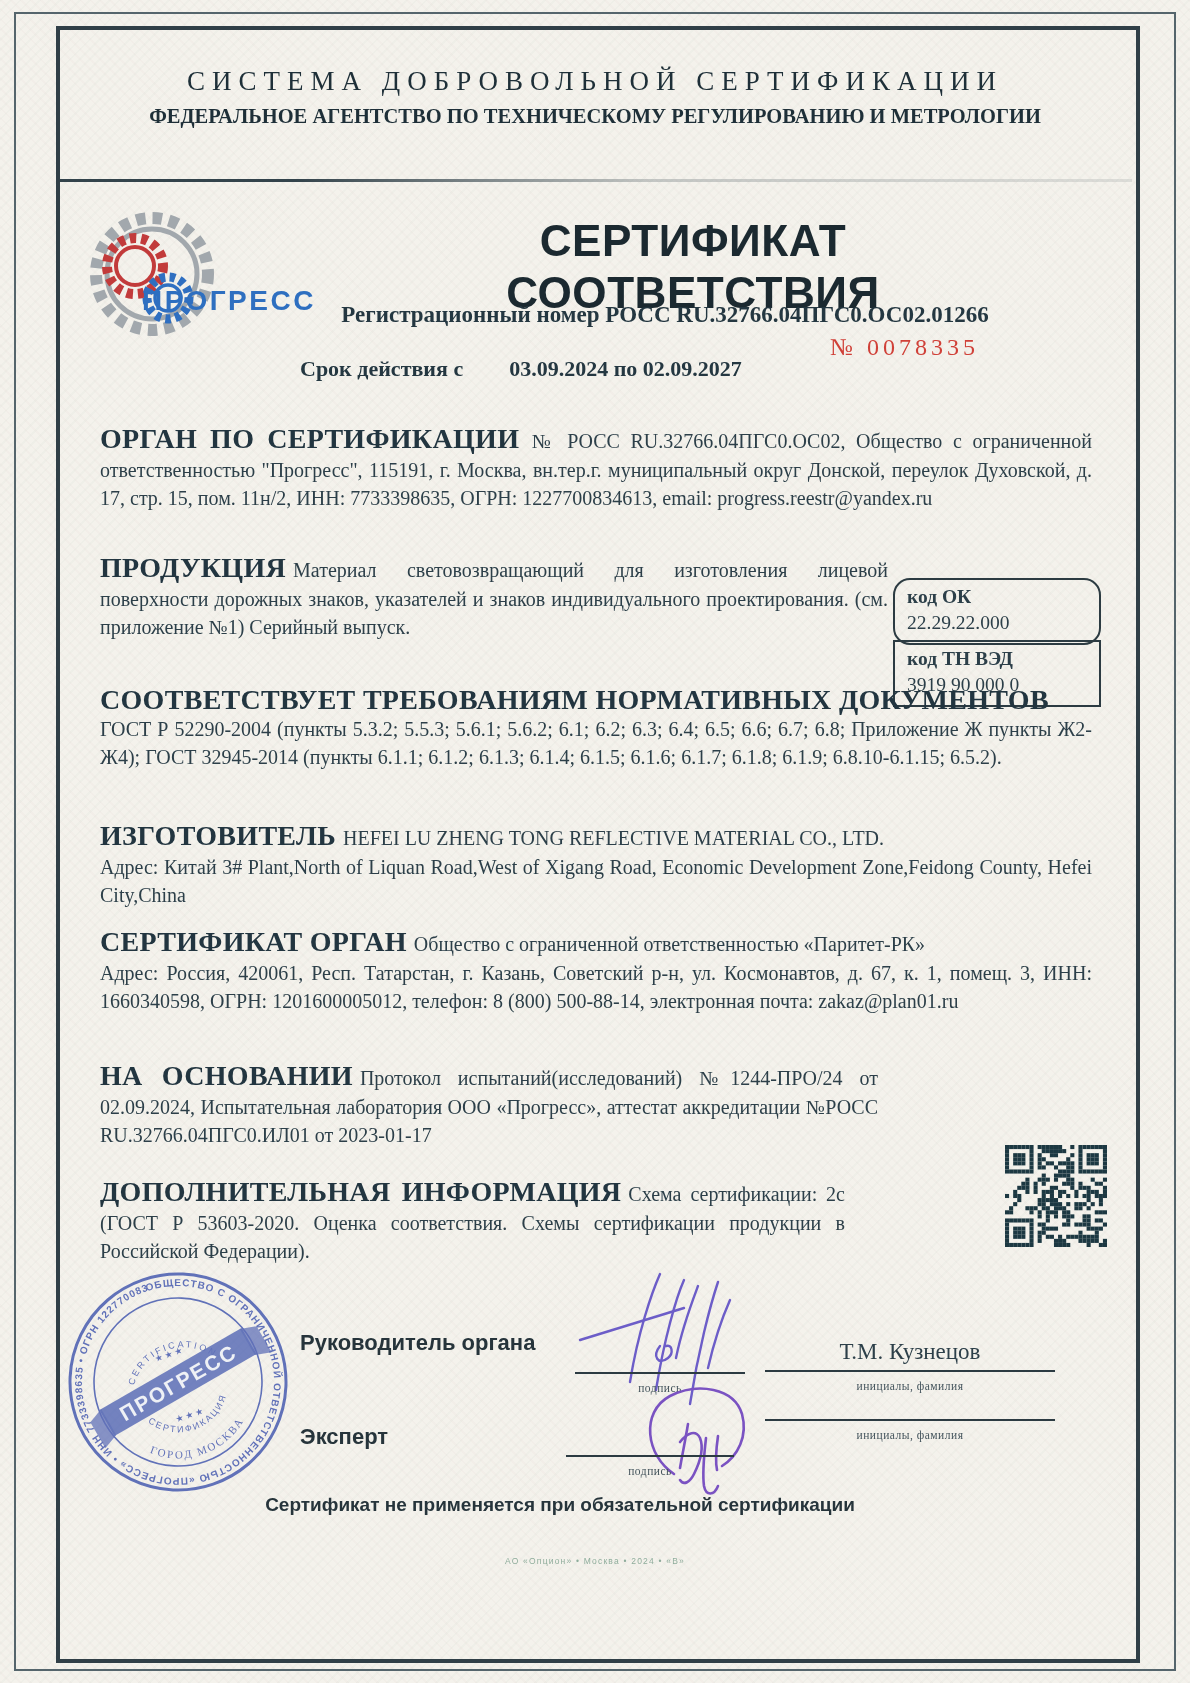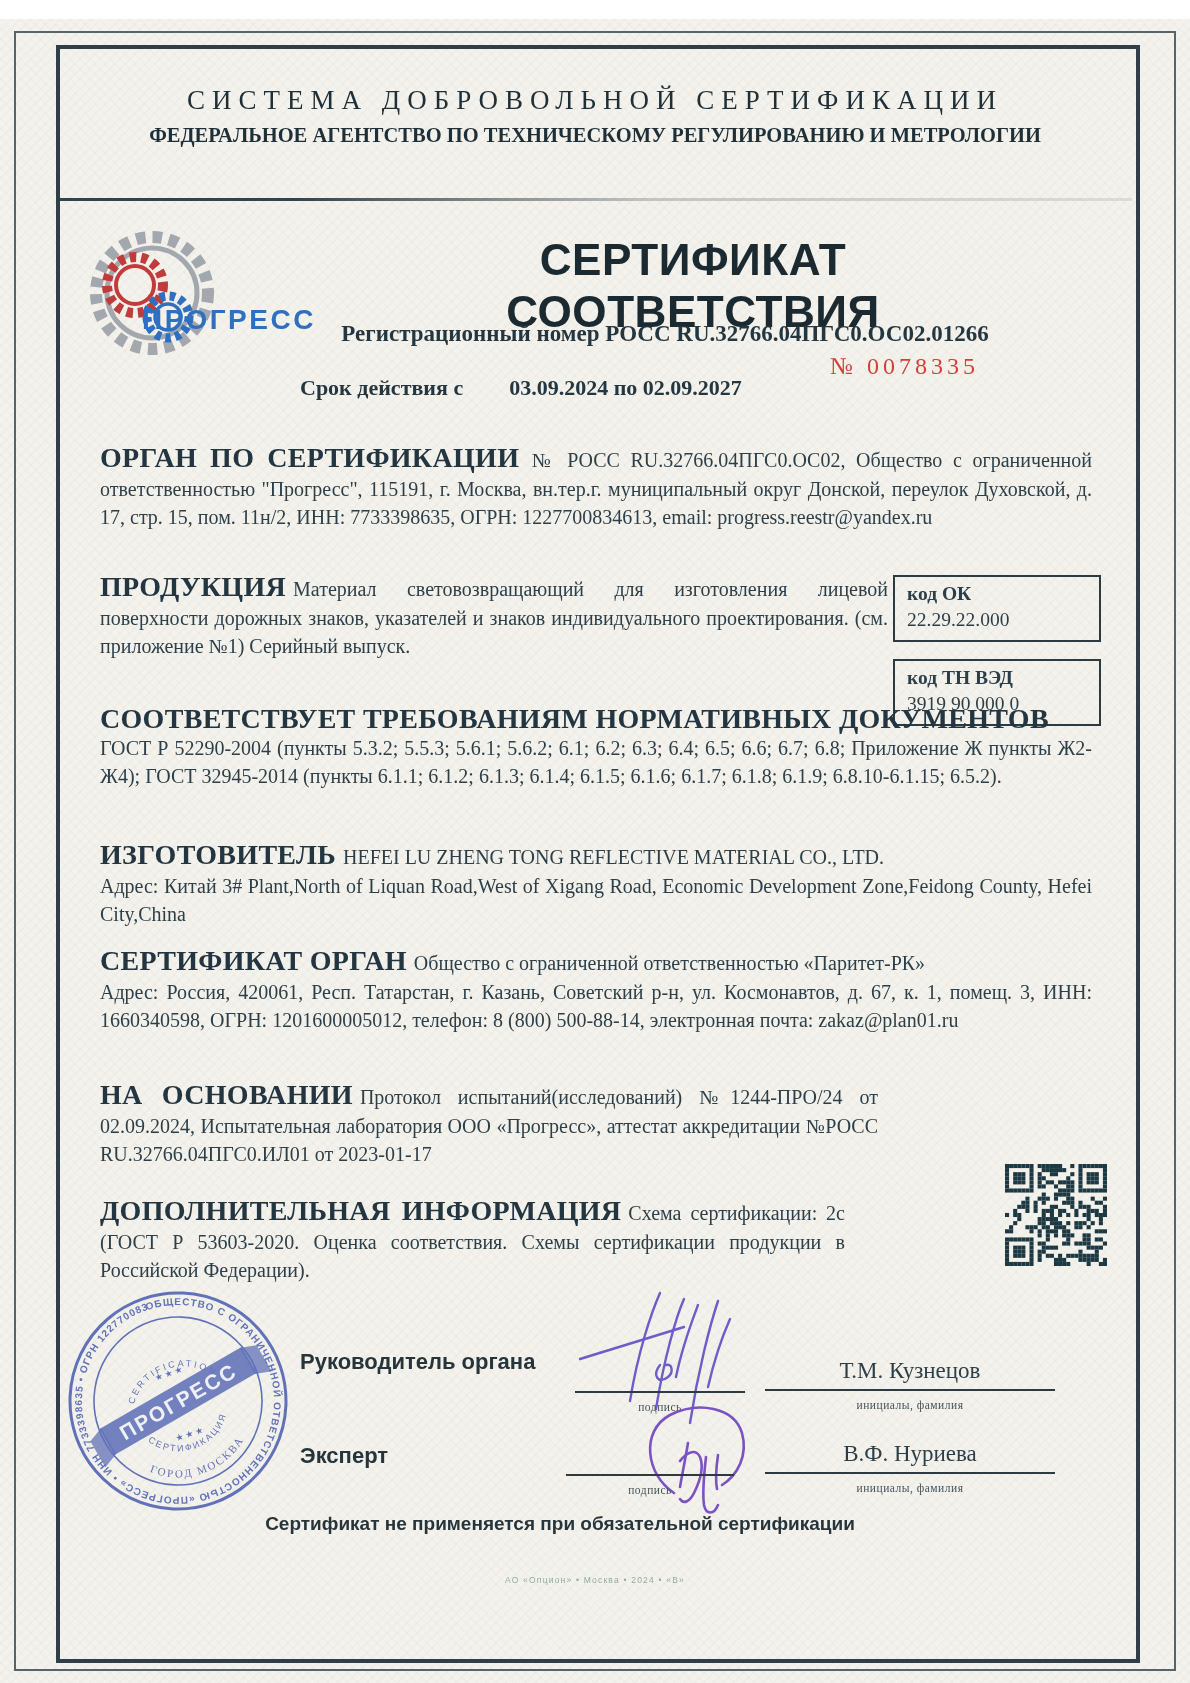--- a/index.html
+++ b/index.html
@@ -1,21 +1,21 @@
 <!DOCTYPE html>
 <html><head>
 <meta charset="utf-8">
 <style>
   html,body{margin:0;padding:0;}
   body{width:1190px;height:1683px;position:relative;overflow:hidden;
        font-family:"Liberation Serif","DejaVu Serif",serif;}
   .page{position:absolute;inset:0;background-color:#f4f2ec;
     background-image:
       repeating-linear-gradient(45deg, rgba(205,160,165,.05) 0 2px, transparent 2px 7px),
-      repeating-linear-gradient(-45deg, rgba(150,185,165,.055) 0 2px, transparent 2px 7px); margin-top: 19px;}
+      repeating-linear-gradient(-45deg, rgba(150,185,165,.055) 0 2px, transparent 2px 7px);}
   .outer-border{position:absolute;left:14px;top:12px;right:14px;bottom:12px;
       border:2px solid #55656c;}
   .inner-frame{position:absolute;left:56px;top:26px;right:50px;bottom:20px;
       border:4px solid #303f47;}
   .abs{position:absolute;}
   
   .hdr{left:70px;top:66px;width:1050px;text-align:center;color:#1e2f38;}
   .hdr-l1{font-size:27px;letter-spacing:7px;font-weight:500;}
   .hdr-l2{font-size:25px;letter-spacing:6px;margin-top:6px;font-weight:500;}
   .hdr-l3{font-size:20.5px;font-weight:bold;margin-top:8px;letter-spacing:0;transform:scaleX(1.0);}
@@ -92,21 +92,21 @@
   </div>
 
   <div class="sec abs" style="left:100px;top:425px;width:992px;">
     <b>ОРГАН ПО СЕРТИФИКАЦИИ</b><span>№ РОСС RU.32766.04ПГС0.ОС02, Общество с ограниченной ответственностью "Прогресс", 115191, г. Москва, вн.тер.г. муниципальный округ Донской, переулок Духовской, д. 17, стр. 15, пом. 11н/2, ИНН: 7733398635, ОГРН: 1227700834613, email: progress.reestr@yandex.ru</span>
   </div>
 
   <div class="sec abs" style="left:100px;top:554px;width:788px;">
     <b>ПРОДУКЦИЯ</b><span>Материал световозвращающий для изготовления лицевой поверхности дорожных знаков, указателей и знаков индивидуального проектирования. (см. приложение №1) Серийный выпуск.</span>
   </div>
 
-  <div class="code-box abs" style="left:893px;top:556px;">
+  <div class="code-box abs" style="left:893px;top:578px;border-radius:17px;">
     <span class="cb-label">код ОК</span>
     <span>22.29.22.000</span>
   </div>
   <div class="code-box abs" style="left:893px;top:640px;">
     <span class="cb-label">код ТН ВЭД</span>
     <span>3919 90 000 0</span>
   </div>
 
   <div class="sec abs" style="left:100px;top:686px;width:992px;">
     <b class="blk-label">СООТВЕТСТВУЕТ ТРЕБОВАНИЯМ НОРМАТИВНЫХ ДОКУМЕНТОВ</b>
@@ -507,20 +507,19 @@
         <path d="M76,56 C74,74 72,90 74,104 C76,114 84,114 88,104"></path>
         <path d="M88,54 C86,68 85,78 87,88"></path>
       </g>
     </svg>
   </div>
   <div class="slot abs" style="left:566px;top:1455px;width:168px;">
     <div class="line"></div>
     <div class="cap">подпись</div>
   </div>
   <div class="slot abs" style="left:765px;top:1419px;width:290px;">
-    <div class="name">В.Ф. Нуриева</div>
     <div class="line"></div>
     <div class="cap">инициалы, фамилия</div>
   </div>
 
   <div class="note abs">Сертификат не применяется при обязательной сертификации</div>
   <div class="tiny-print abs">АО «Опцион» • Москва • 2024 • «В»</div>
 </div>
 
 </body></html>

